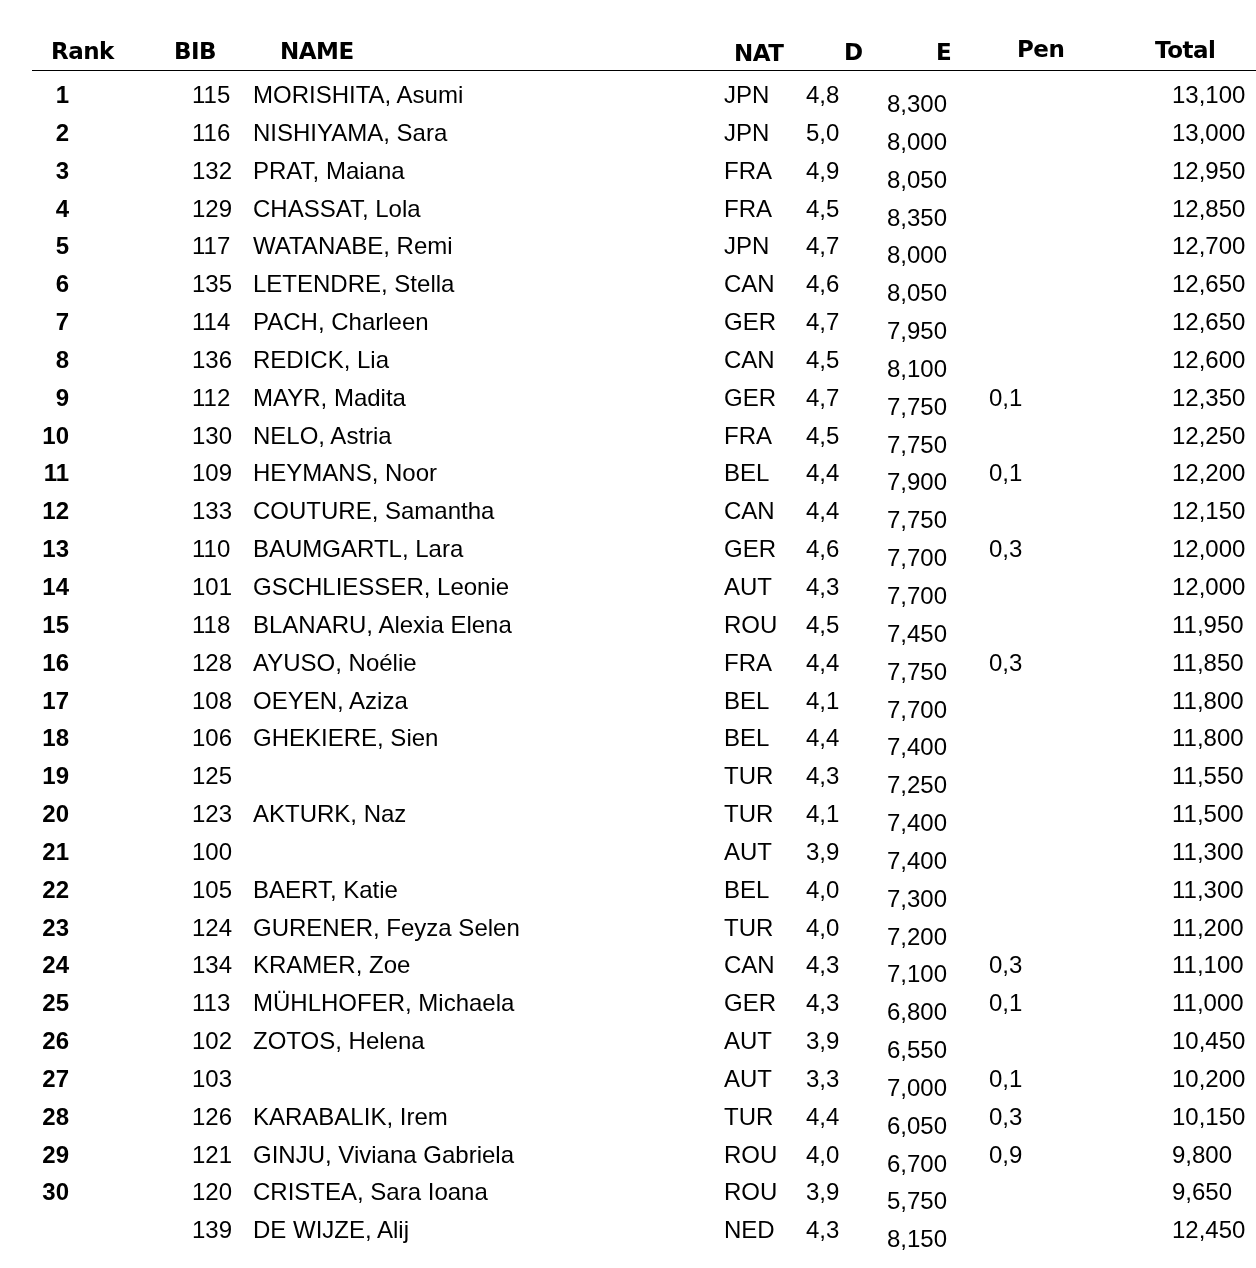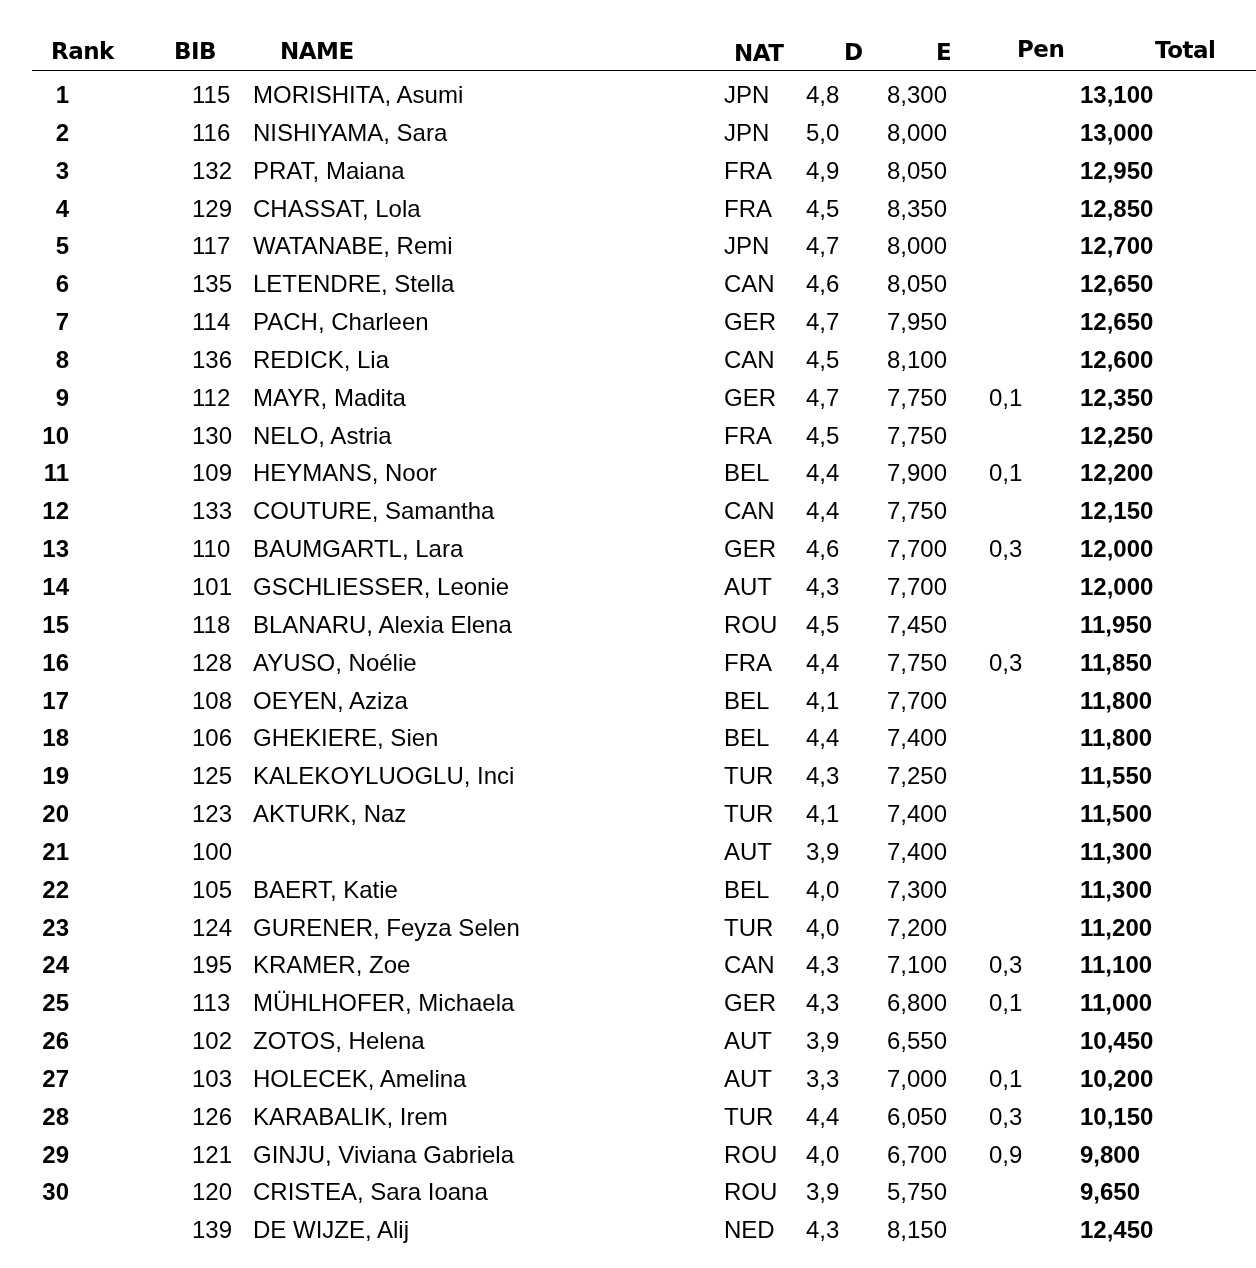--- a/index.html
+++ b/index.html
@@ -70,25 +70,25 @@
     .c-rank {
       left: 0;
       width: 69px;
       text-align: right;
       font-weight: bold;
     }
     .c-bib   { left: 145px; margin-left: 47px; }
     .c-name  { left: 253px; }
     .c-nat   { left: 724px; }
     .c-d     { left: 806px; }
-    .c-e     { left: 887px; }
+    .c-e     { left: 887px; margin-top: 9px; }
     .c-pen   { left: 989px; }
     .c-total {
-      left: 1080px;
-      font-weight: bold;
+      left: 1172px;
+      font-weight: normal;
     }
   </style>
 </head>
 <body>
 
 <div class="header">
   <span class="hcell h-rank">Rank</span>
   <span class="hcell h-bib">BIB</span>
   <span class="hcell h-name">NAME</span>
   <span class="hcell h-nat">NAT</span>
@@ -276,21 +276,20 @@
       <span class="cell c-name">GHEKIERE, Sien</span>
       <span class="cell c-nat">BEL</span>
       <span class="cell c-d">4,4</span>
       <span class="cell c-e">7,400</span>
       <span class="cell c-pen"></span>
       <span class="cell c-total">11,800</span>
     </div>
     <div class="row">
       <span class="cell c-rank">19</span>
       <span class="cell c-bib">125</span>
-      <span class="cell c-name">KALEKOYLUOGLU, Inci</span>
       <span class="cell c-nat">TUR</span>
       <span class="cell c-d">4,3</span>
       <span class="cell c-e">7,250</span>
       <span class="cell c-pen"></span>
       <span class="cell c-total">11,550</span>
     </div>
     <div class="row">
       <span class="cell c-rank">20</span>
       <span class="cell c-bib">123</span>
       <span class="cell c-name">AKTURK, Naz</span>
@@ -324,21 +323,21 @@
       <span class="cell c-bib">124</span>
       <span class="cell c-name">GURENER, Feyza Selen</span>
       <span class="cell c-nat">TUR</span>
       <span class="cell c-d">4,0</span>
       <span class="cell c-e">7,200</span>
       <span class="cell c-pen"></span>
       <span class="cell c-total">11,200</span>
     </div>
     <div class="row">
       <span class="cell c-rank">24</span>
-      <span class="cell c-bib">195</span>
+      <span class="cell c-bib">134</span>
       <span class="cell c-name">KRAMER, Zoe</span>
       <span class="cell c-nat">CAN</span>
       <span class="cell c-d">4,3</span>
       <span class="cell c-e">7,100</span>
       <span class="cell c-pen">0,3</span>
       <span class="cell c-total">11,100</span>
     </div>
     <div class="row">
       <span class="cell c-rank">25</span>
       <span class="cell c-bib">113</span>
@@ -355,21 +354,20 @@
       <span class="cell c-name">ZOTOS, Helena</span>
       <span class="cell c-nat">AUT</span>
       <span class="cell c-d">3,9</span>
       <span class="cell c-e">6,550</span>
       <span class="cell c-pen"></span>
       <span class="cell c-total">10,450</span>
     </div>
     <div class="row">
       <span class="cell c-rank">27</span>
       <span class="cell c-bib">103</span>
-      <span class="cell c-name">HOLECEK, Amelina</span>
       <span class="cell c-nat">AUT</span>
       <span class="cell c-d">3,3</span>
       <span class="cell c-e">7,000</span>
       <span class="cell c-pen">0,1</span>
       <span class="cell c-total">10,200</span>
     </div>
     <div class="row">
       <span class="cell c-rank">28</span>
       <span class="cell c-bib">126</span>
       <span class="cell c-name">KARABALIK, Irem</span>

